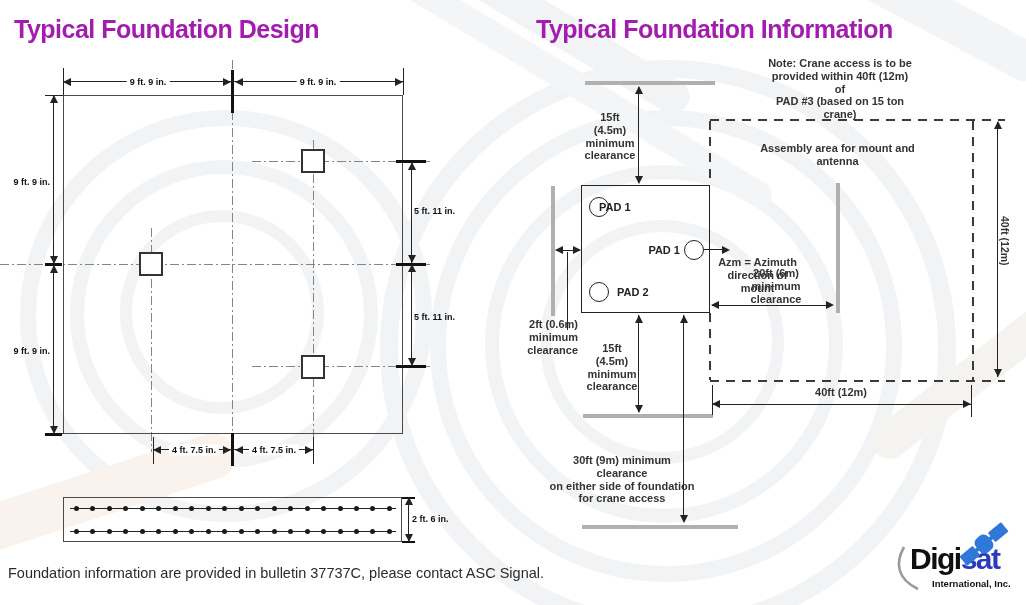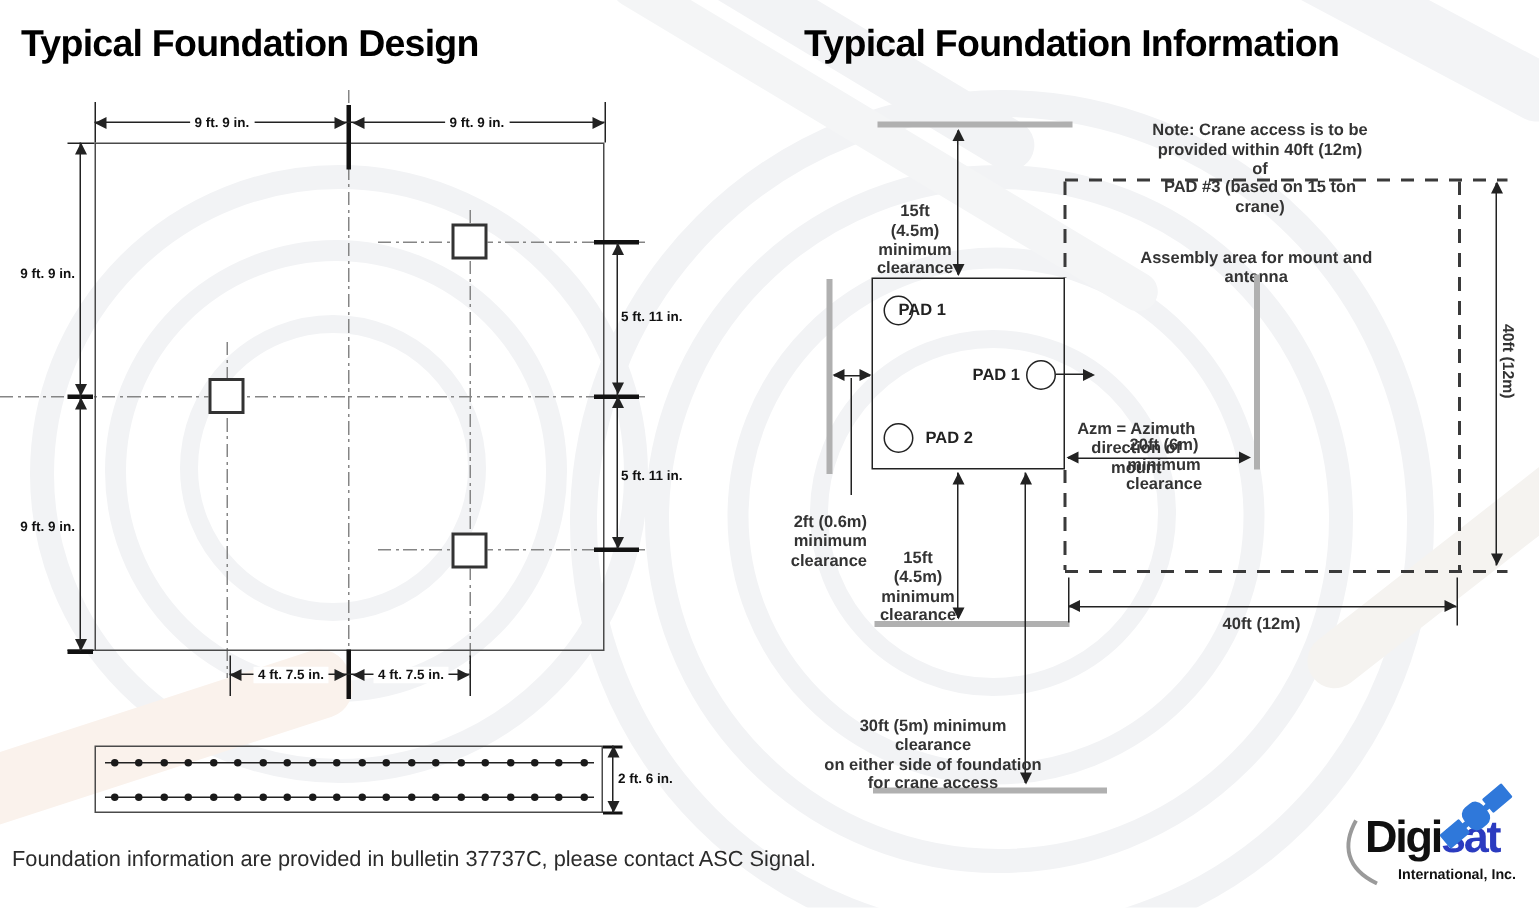--- a/index.html
+++ b/index.html
@@ -5,21 +5,21 @@
   html,body{margin:0;padding:0;}
   body{width:1026px;height:605px;background:#ffffff;overflow:hidden;
        font-family:"Liberation Sans",sans-serif;}
   .page{position:relative;width:1026px;height:605px;overflow:hidden;}
   
   .wm{position:absolute;z-index:0;}
   .ring{border:16px solid #f2f3f5;border-radius:50%;}
   .streak{border-radius:20px;}
   
   .layer{position:absolute;inset:0;z-index:2;}
-  .title{position:absolute;font-size:25px;font-weight:700;letter-spacing:-0.5px;color:#000000;white-space:nowrap;}
+  .title{position:absolute;font-size:25px;font-weight:700;letter-spacing:-0.5px;color:#a21caf;white-space:nowrap;}
   
   .hl{position:absolute;height:1.4px;background:#222;}
   .vl{position:absolute;width:1.4px;background:#222;}
   .tickh{position:absolute;height:2.6px;background:#111;}
   .tickv{position:absolute;width:2.6px;background:#111;}
   
   .ddh{position:absolute;height:1px;background:repeating-linear-gradient(90deg,#858585 0 9px,transparent 9px 12px,#858585 12px 14px,transparent 14px 17px);}
   .ddv{position:absolute;width:1px;background:repeating-linear-gradient(180deg,#858585 0 9px,transparent 9px 12px,#858585 12px 14px,transparent 14px 17px);}
   
   .dashh{position:absolute;height:2px;background:repeating-linear-gradient(90deg,#3a3a3a 0 9px,transparent 9px 16px);}
@@ -28,21 +28,21 @@
   .gbar{position:absolute;background:#b0b0b0;}
   
   .ah{position:absolute;width:0;height:0;border:4px solid transparent;}
   .ah.l{border-left:0;border-right:8px solid #222;}
   .ah.r{border-right:0;border-left:8px solid #222;}
   .ah.u{border-top:0;border-bottom:8px solid #222;}
   .ah.d{border-bottom:0;border-top:8px solid #222;}
   
   .dimlbl{position:absolute;font-size:9px;font-weight:600;line-height:1;color:#111;background:#fff;padding:1px 3px;transform:translate(-50%,-50%);white-space:nowrap;}
   .slbl{position:absolute;font-size:9px;font-weight:600;line-height:1.15;color:#111;white-space:nowrap;}
-  .rlbl{position:absolute;font-size:11px;font-weight:600;line-height:1.16;color:#333;text-align:center;white-space:pre-line;margin-top:24px;}
+  .rlbl{position:absolute;font-size:11px;font-weight:600;line-height:1.16;color:#333;text-align:center;white-space:pre-line;}
   .padlbl{position:absolute;font-size:11px;font-weight:600;color:#222;white-space:nowrap;}
   .footnote{position:absolute;font-size:14.5px;color:#2b2b2b;white-space:nowrap;}
   
   .bigsq{position:absolute;border:1.6px solid #4a4a4a;box-sizing:border-box;}
   .padsq{position:absolute;width:24px;height:24px;border:2px solid #333;background:#fff;box-sizing:border-box;}
   .circ{position:absolute;width:20px;height:20px;border:1.7px solid #222;border-radius:50%;box-sizing:border-box;}
   .rebar-row{position:absolute;display:flex;justify-content:space-between;align-items:center;}
   .rebar-row .dot{width:5px;height:5px;border-radius:50%;background:#1a1a1a;}
   .rotlbl{position:absolute;writing-mode:vertical-rl;font-size:10.5px;font-weight:600;color:#333;white-space:nowrap;}
   
@@ -252,21 +252,21 @@
 (4.5m)
 minimum
 clearance</div>
       <div class="vl" style="left:638px;top:315px;height:97px;"></div>
       <div class="ah u" style="left:634.5px;top:315px;"></div>
       <div class="ah d" style="left:634.5px;top:405px;"></div>
 
       <div class="vl" style="left:683px;top:315px;height:207px;"></div>
       <div class="ah u" style="left:679.5px;top:315px;"></div>
       <div class="ah d" style="left:679.5px;top:515px;"></div>
-      <div class="rlbl" style="left:533px;top:454px;width:178px;">30ft (5m) minimum
+      <div class="rlbl" style="left:533px;top:454px;width:178px;">30ft (9m) minimum
 clearance
 on either side of foundation
 for crane access</div>
 
       <div class="vl" style="left:712px;top:385px;height:30px;"></div>
       <div class="vl" style="left:971px;top:385px;height:32px;"></div>
       <div class="hl" style="left:712px;top:403.5px;width:259px;"></div>
       <div class="ah l" style="left:712px;top:400px;"></div>
       <div class="ah r" style="left:963px;top:400px;"></div>
       <div class="rlbl" style="left:791px;top:386px;width:100px;">40ft (12m)</div>

